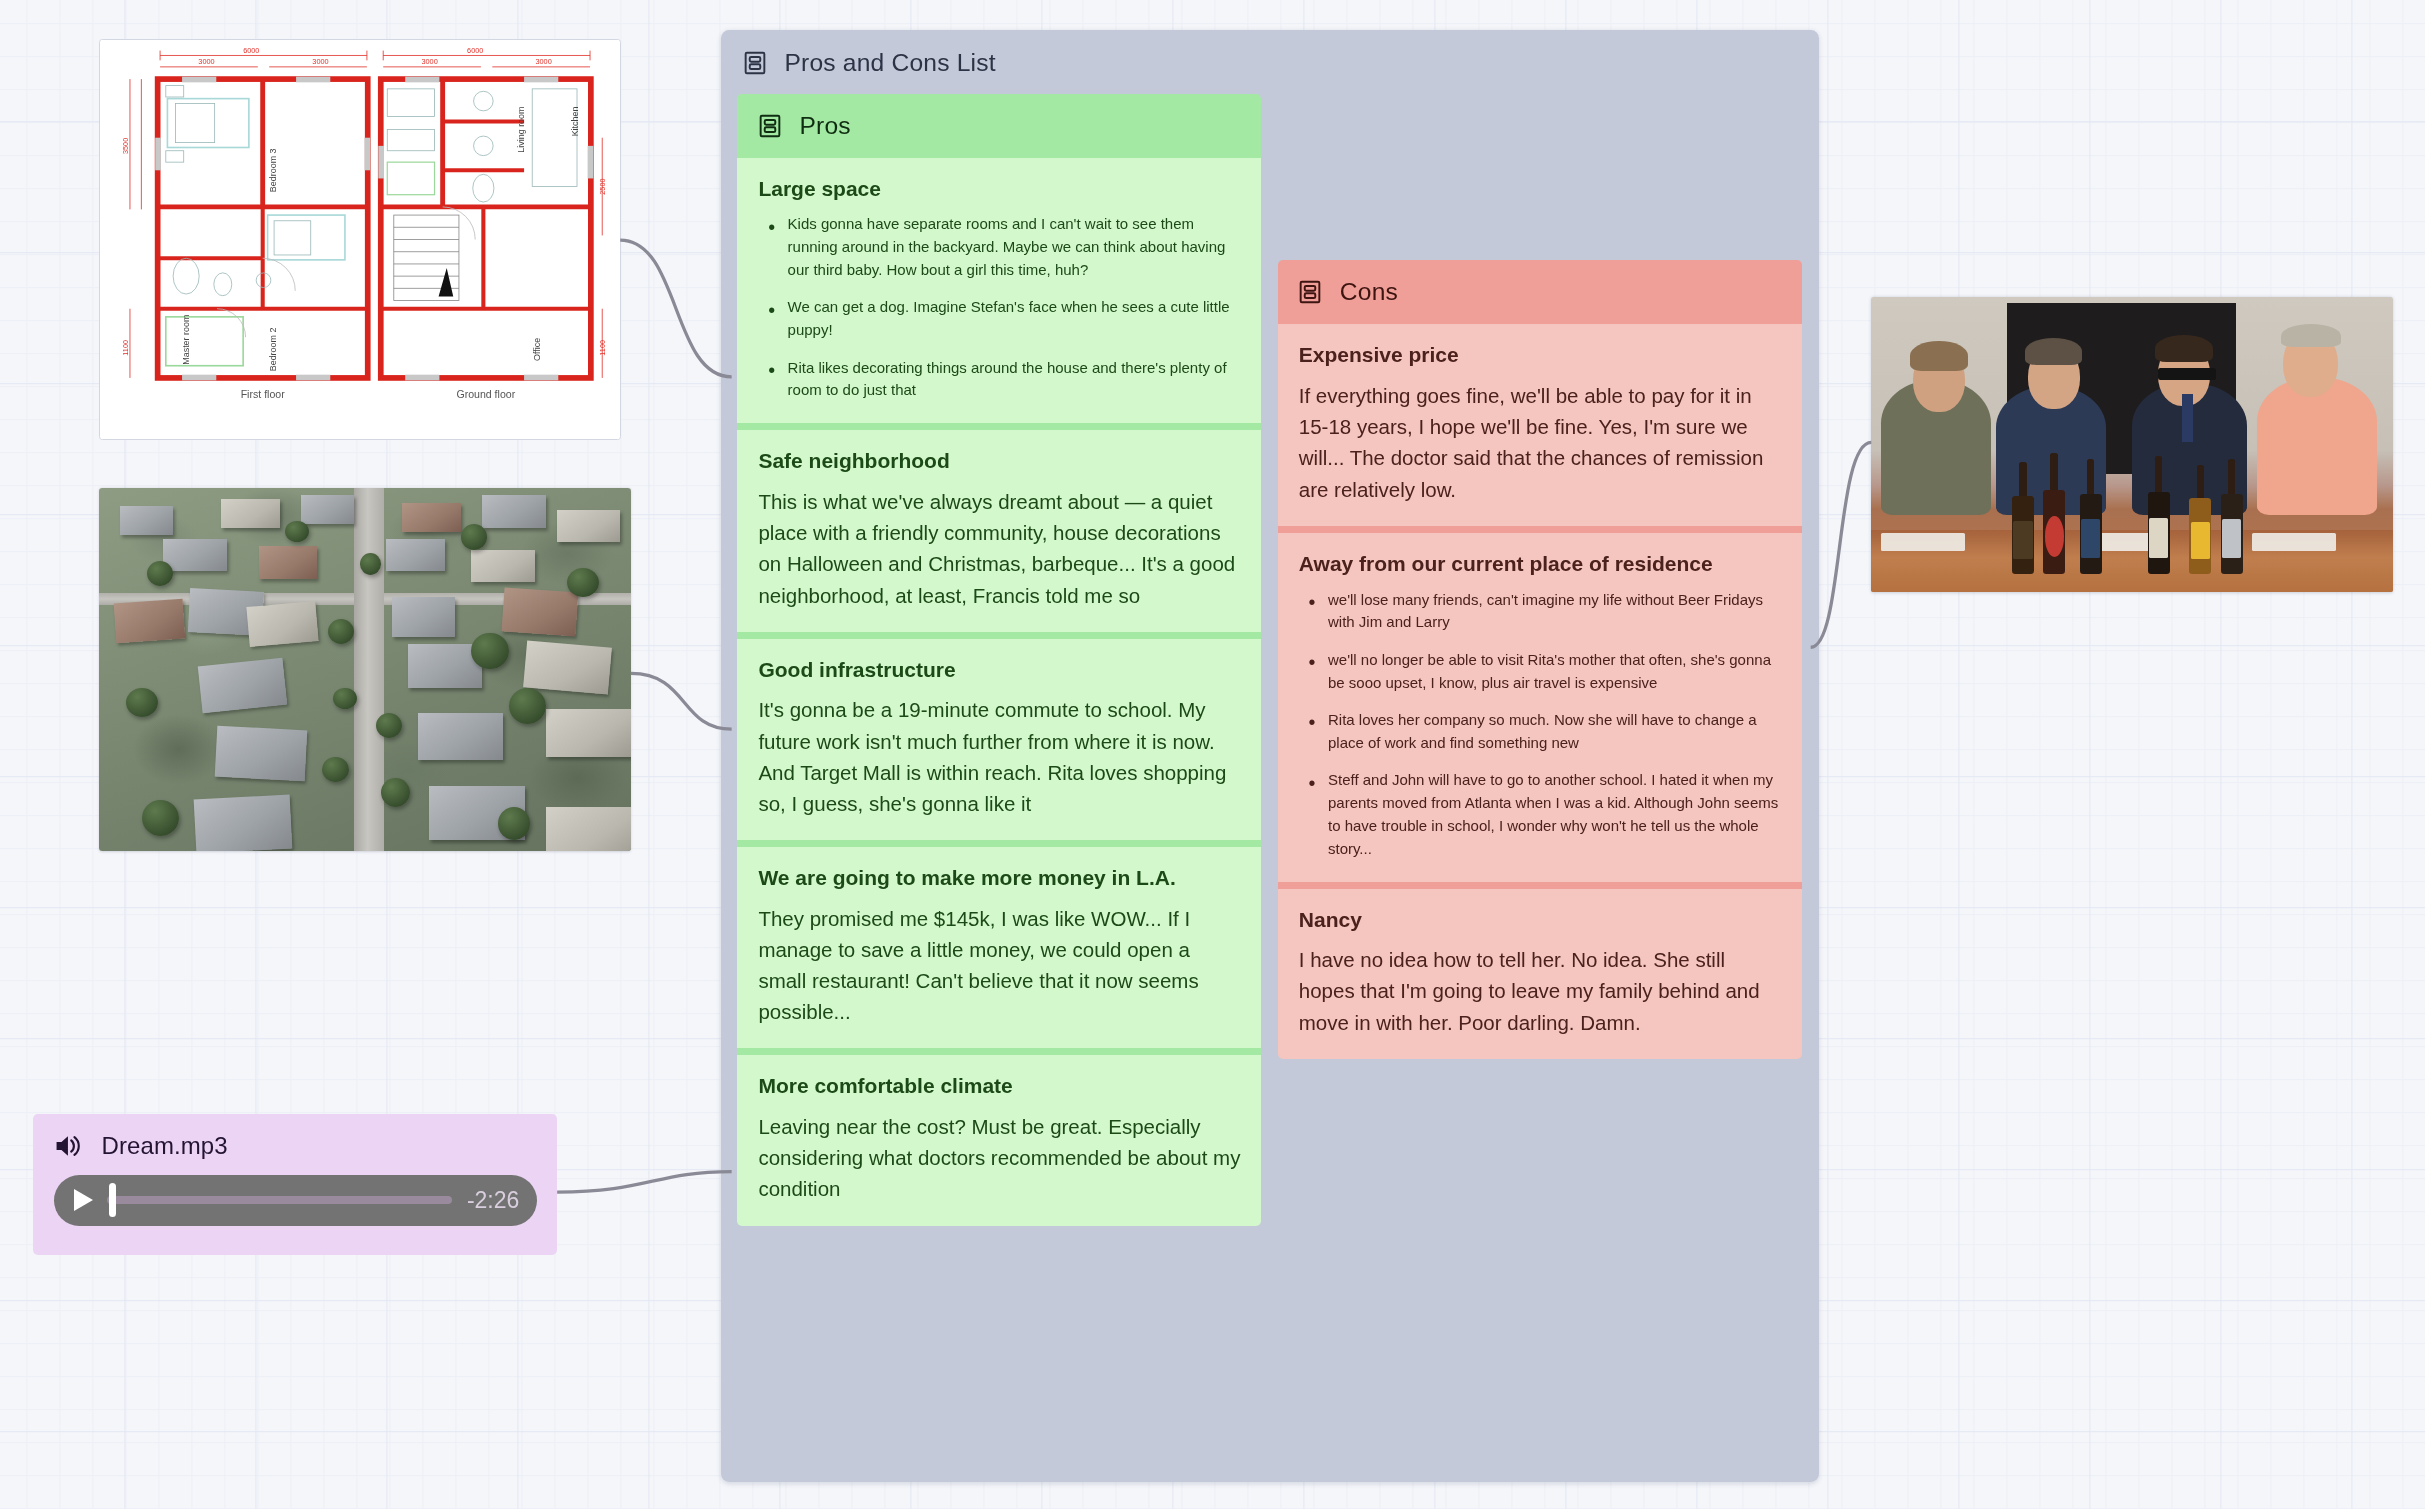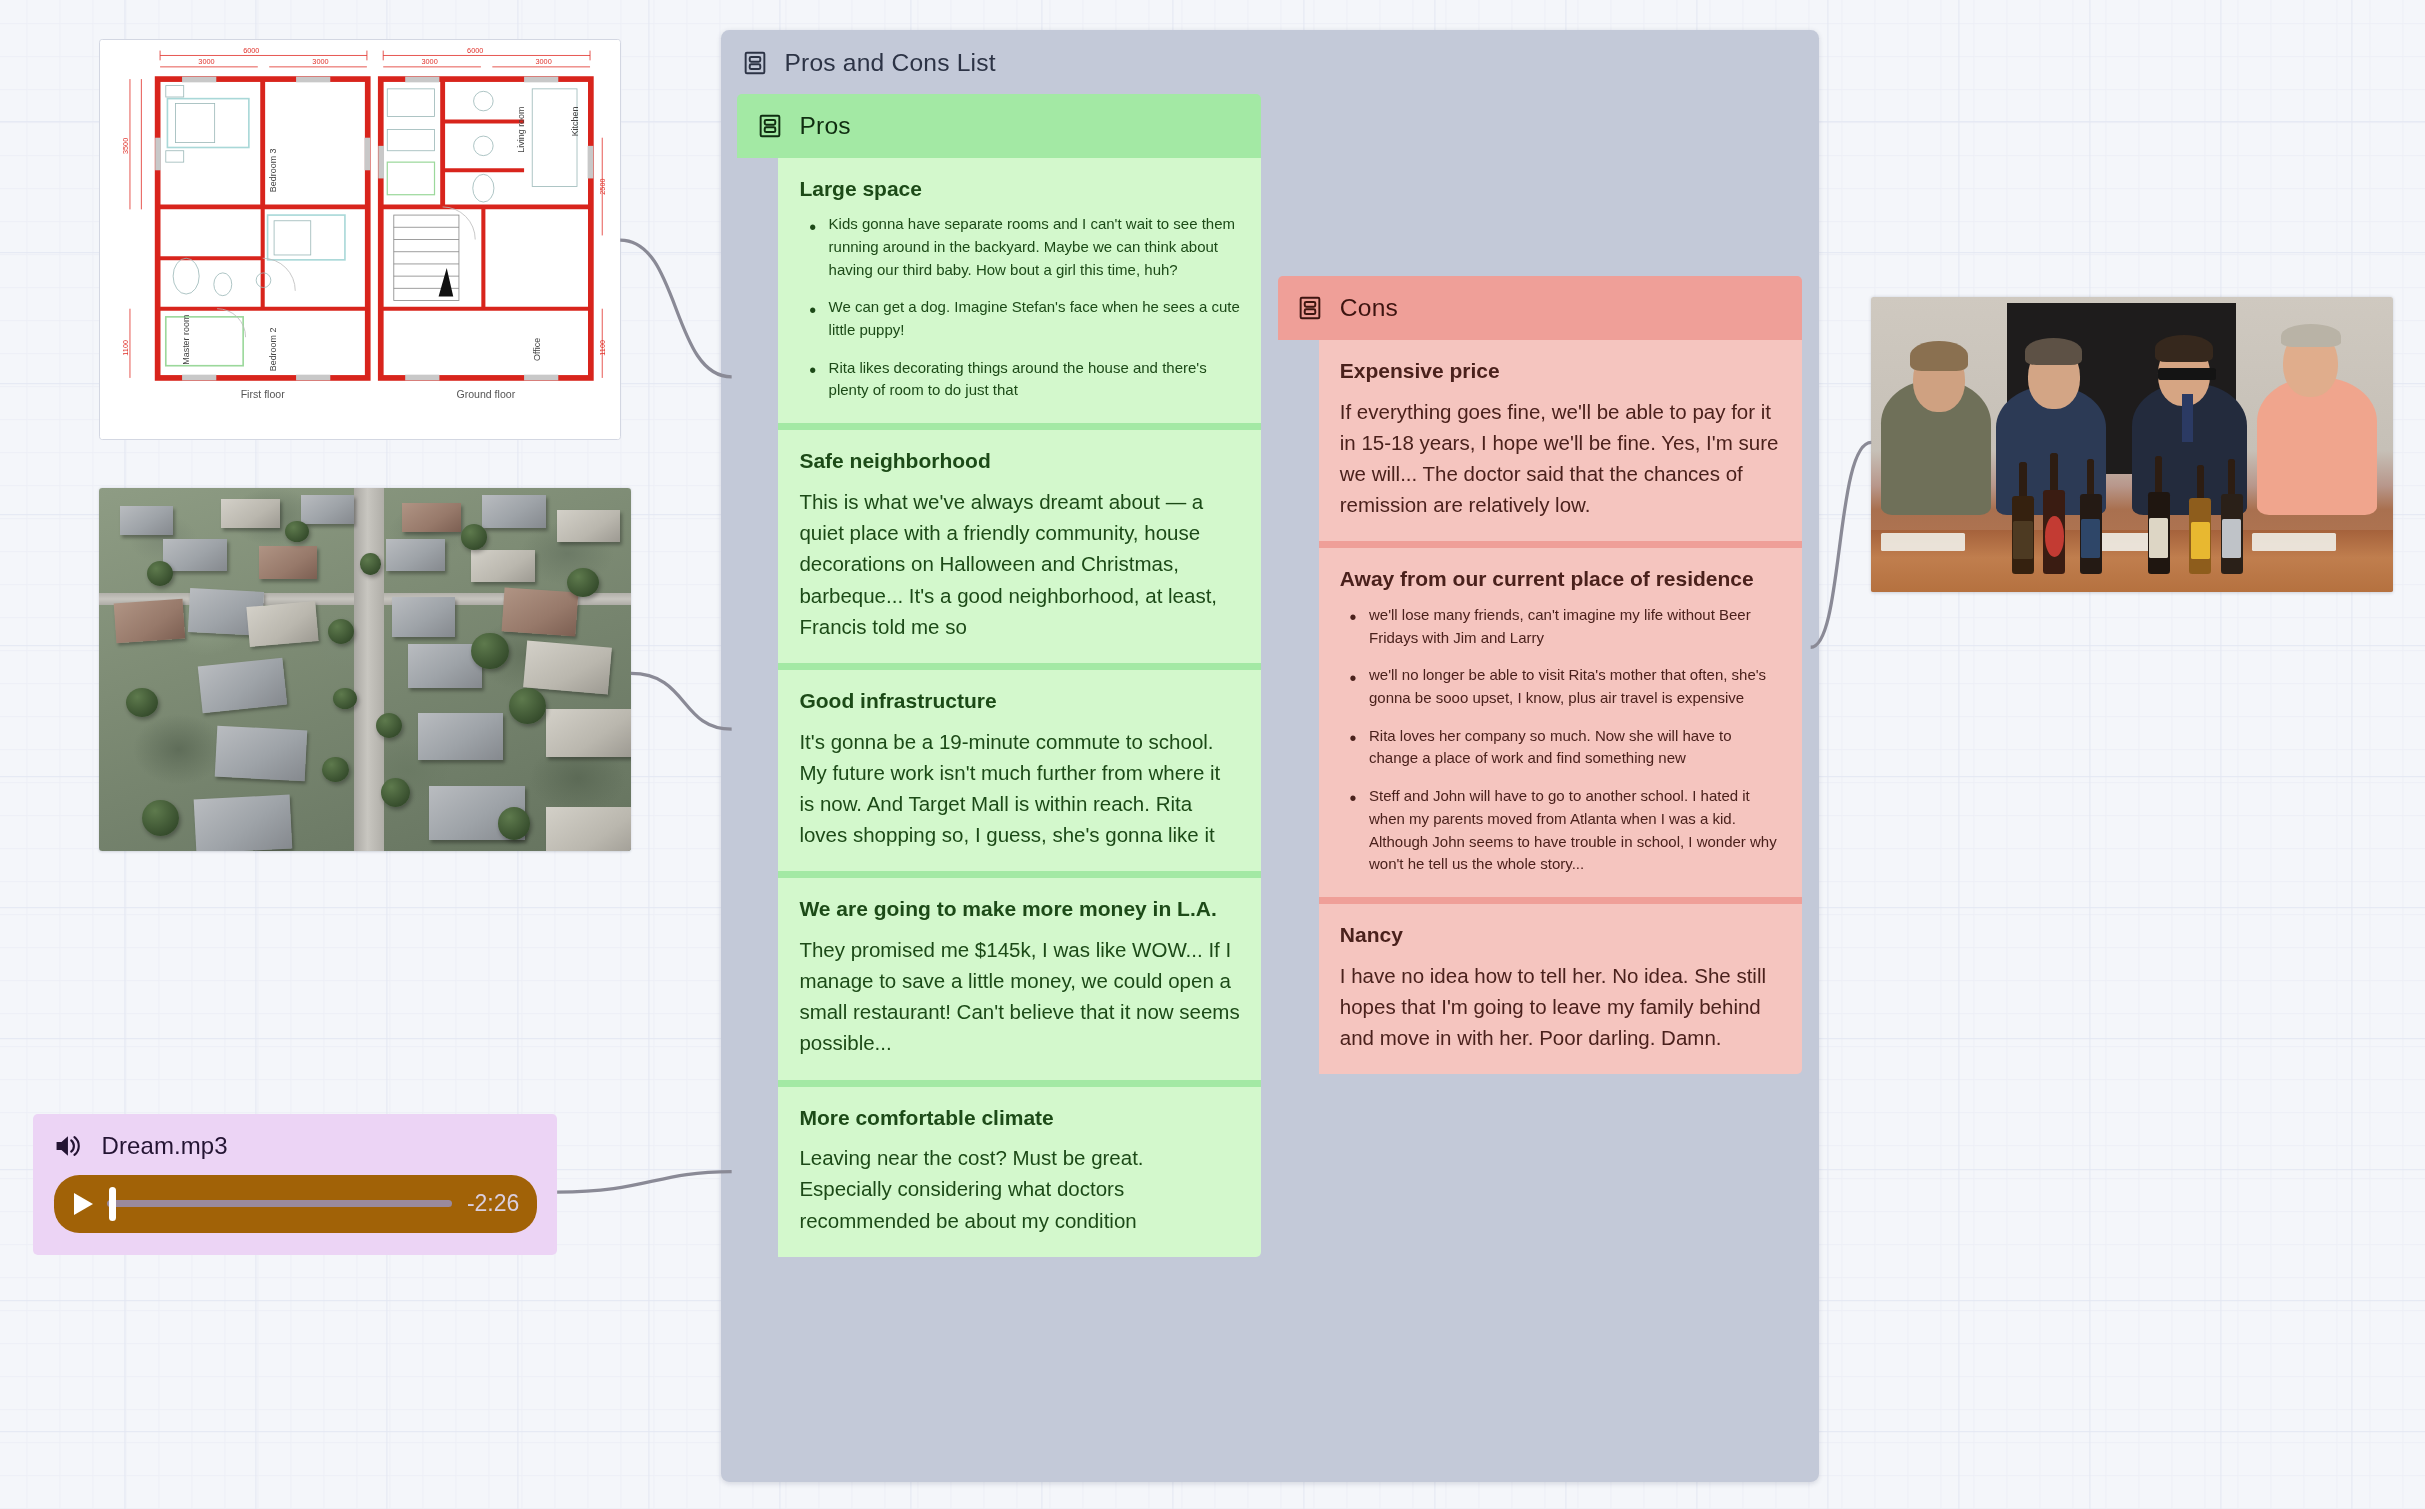--- a/index.html
+++ b/index.html
@@ -99,22 +99,22 @@
     background: #ecd4f5;
     border-radius: 4.9px;
     padding: 18px 19.7px 19.7px 21px;
   }
   .audio-title-row { display: flex; align-items: center; gap: 18px; margin-bottom: 14.7px; }
   .audio-title {
     font-size: 24px; color: #241433; letter-spacing: 0.1px;
   }
   .speaker-icon { width: 29.5px; height: 26px; display: block; }
   .audio-bar {
-    height: 58px;
-    background: #a16207;
+    height: 51px;
+    background: #737373;
     border-radius: 25.4px;
     display: flex; align-items: center;
     padding: 0 18px 0 19.7px;
     gap: 14.7px;
   }
   .play-tri {
     width: 0; height: 0;
     border-left: 19.7px solid #ffffff;
     border-top: 11.5px solid transparent;
     border-bottom: 11.5px solid transparent;
@@ -175,21 +175,21 @@
   .column { width: 524px; border-radius: 4.9px; overflow: hidden; }
 
   .col-head { display: flex; align-items: center; gap: 16.4px; padding: 18px 0 18px 19.7px; }
   .col-head .col-title { font-size: 24.6px; letter-spacing: 0.2px; }
 
   .pros-col .col-head { background: #a3e9a4; }
   .pros-col .col-title { color: #0f2d10; }
   .cons-col .col-head { background: #ef9f98; }
   .cons-col .col-title { color: #3d1410; }
 
-  .card { padding: 18px 21px 21px 21px; margin-left: 41px; }
+  .card { padding: 18px 21px 21px 21px; }
   .pros-col .card { background: #d3f8cc; color: #1c4a17; }
   .pros-col .card + .card { border-top: 7.4px solid #a3e9a4; }
   .cons-col .card { background: #f5c5bf; color: #4a211c; }
   .cons-col .card + .card { border-top: 7.4px solid #ef9f98; }
 
   .card h3 { font-size: 21px; font-weight: bold; margin-bottom: 11.5px; line-height: 1.25; }
   .card p  { font-size: 20.5px; line-height: 1.52; }
   .card ul { list-style: none; padding-left: 8.2px; }
   .card li {
     font-size: 15px; line-height: 1.52;

